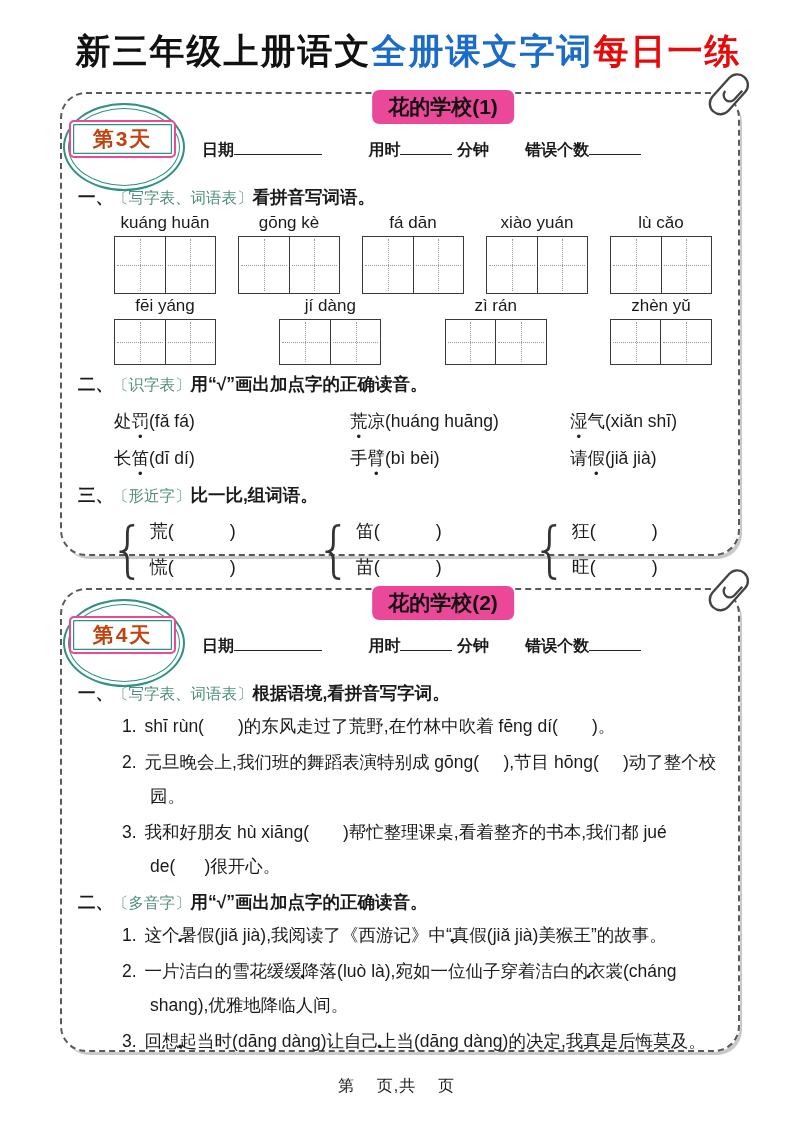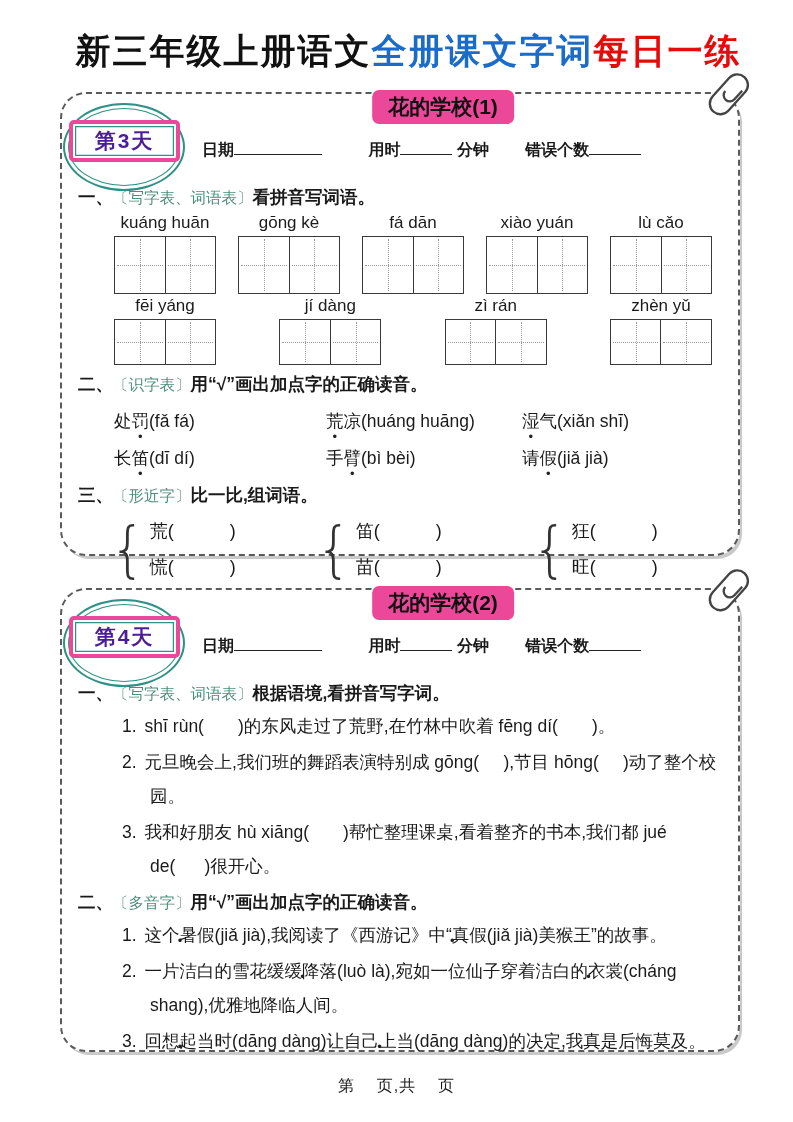--- a/index.html
+++ b/index.html
@@ -18,24 +18,24 @@
     box-shadow:3px 4px 0 -1px #c9c9c9;
   }
   #box1{top:92px;}
   #box2{top:588px;}
   
   .day-badge{position:absolute;left:1px;top:9px;width:122px;height:88px;}
   .day-ring{position:absolute;inset:0;border:2px solid #2e9184;border-radius:50%;background:#fff;}
   .day-ring::before{content:"";position:absolute;inset:3px;border:1.5px solid #2e9184;border-radius:50%;}
   .day-plate{
     position:absolute;left:6px;top:17px;width:103px;height:34px;background:#fff;
-    border:4px solid #ec4899;border-radius:5px;
+    border:2px solid #ec4899;border-radius:5px;
     box-shadow:inset 0 0 0 2px #fff, inset 0 0 0 3.2px #2e9184;
     display:flex;align-items:center;justify-content:center;
-    font-size:21px;font-weight:bold;color:#4c1d95;letter-spacing:2px;
+    font-size:21px;font-weight:bold;color:#c2410c;letter-spacing:2px;
   }
   .lesson-badge{
     position:absolute;top:-4px;left:50%;transform:translateX(-50%);
     background:#ec4899;border-radius:7px;padding:3px 16px;
     font-size:21px;font-weight:bold;color:#111;white-space:nowrap;margin-left:43px;
   }
   .clip{position:absolute;right:-12px;top:-26px;}
   .meta{position:absolute;left:140px;top:46px;font-size:16px;font-weight:bold;white-space:nowrap;}
   .blank{display:inline-block;border-bottom:1.6px solid #222;height:14px;vertical-align:baseline;}
   .b88{width:88px;} .b52{width:52px;}
@@ -48,21 +48,21 @@
   .pinyin-row{display:flex;justify-content:space-between;padding:0 12px 0 36px;margin-top:2px;align-items:flex-end;}
   .py-col{width:102px;text-align:center;}
   .py-label{font-size:17px;margin-bottom:3px;white-space:nowrap;}
   .tzg{display:flex;border:1.6px solid #3a3a3a;height:56px;background:#fff;}
   .tzg.short{height:44px;}
   .tzg .cell{flex:1;position:relative;border-right:1.2px solid #3a3a3a;}
   .tzg .cell:last-child{border-right:none;}
   .tzg .cell::before{content:"";position:absolute;left:50%;top:2px;bottom:2px;border-left:1px dotted #9a9a9a;}
   .tzg .cell::after{content:"";position:absolute;top:50%;left:2px;right:2px;border-top:1px dotted #9a9a9a;}
   
-  .choice-row{display:flex;padding-left:36px;margin:13px 0;font-size:17.5px;}
+  .choice-row{display:flex;padding-left:36px;margin:13px 0;font-size:17.5px;gap:24px;}
   .choice-item:nth-child(1){width:212px;}
   .choice-item:nth-child(2){width:196px;}
   .dotchar{position:relative;}
   .dotchar::after{content:"\2022";position:absolute;left:50%;transform:translateX(-50%);bottom:-13px;font-size:13px;color:#222;}
   
   .pairs-row{display:flex;padding-left:32px;margin-top:12px;}
   .pair-group{display:flex;align-items:center;}
   .pair-group:nth-child(1){width:206px;}
   .pair-group:nth-child(2){width:216px;}
   .brace{font-size:56px;font-weight:200;line-height:1;transform:scaleY(1.08);color:#333;margin-right:4px;font-family:"DejaVu Sans", sans-serif;}

